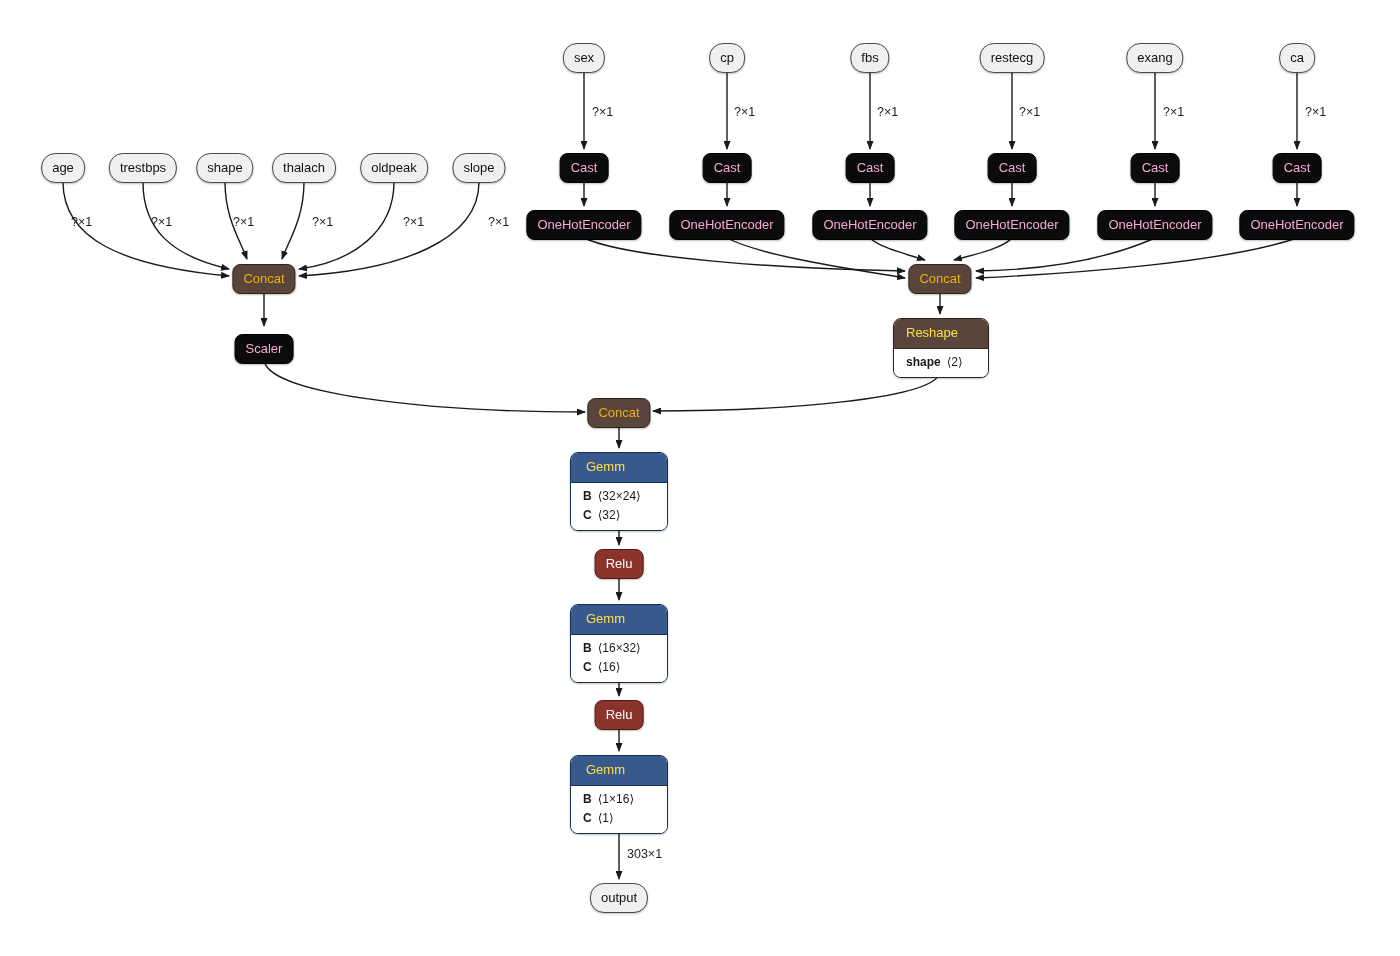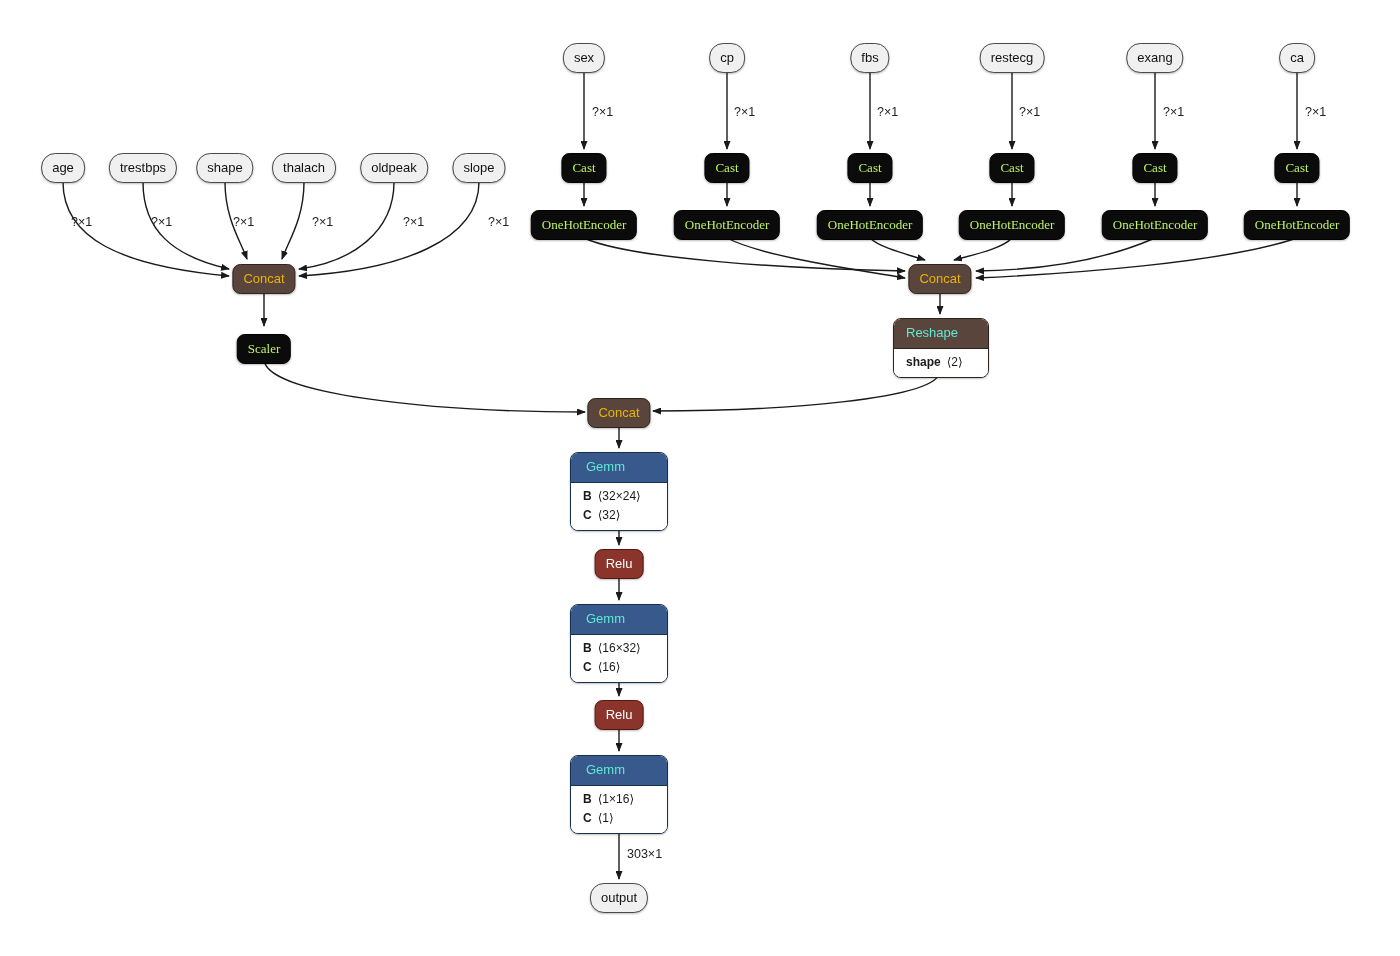--- a/index.html
+++ b/index.html
@@ -41,42 +41,41 @@
   .simple { padding: 5px 10px; border: 1px solid; text-align: center; }
   .io {
     background: var(--io-fill, #f0f0f0);
     border-color: var(--io-border, #4a4a4a);
     color: #111111;
     border-radius: 14px;
   }
   .op-black {
     background: var(--op-fill, #0b0b0b);
     border-color: var(--op-border, #000000);
-    color: #bef264;
-    font-family: Liberation Serif, serif;
+    color: #f9a8d4;
   }
   .op-concat {
     background: var(--concat-fill, #5a453c);
     border-color: var(--concat-border, #2f241d);
     color: #eab308;
   }
   .op-relu {
     background: var(--relu-fill, #8a342b);
     border-color: var(--relu-border, #53170f);
     color: #ffffff;
   }
   .composite {
     padding: 0;
     background: #ffffff;
     overflow: hidden;
   }
   .composite.gemm  { border: 1px solid var(--gemm-border, #16304f); }
   .composite.reshape { border: 1px solid var(--concat-border, #2f241d); }
   .comp-header {
-    color: #5eead4;
+    color: #fde047;
     padding: 5px 12px 6px 12px;
     text-align: left;
   }
   .gemm .comp-header   { background: var(--gemm-fill, #38598c); border-bottom: 1px solid var(--gemm-border, #16304f); padding-left: 15px; }
   .reshape .comp-header{ background: var(--concat-fill, #5a453c); border-bottom: 1px solid var(--concat-border, #2f241d); }
   .comp-body { padding: 4px 0 5px 0; background: #ffffff; }
   .attr-row {
     display: flex;
     gap: 6px;
     padding: 1px 12px;

